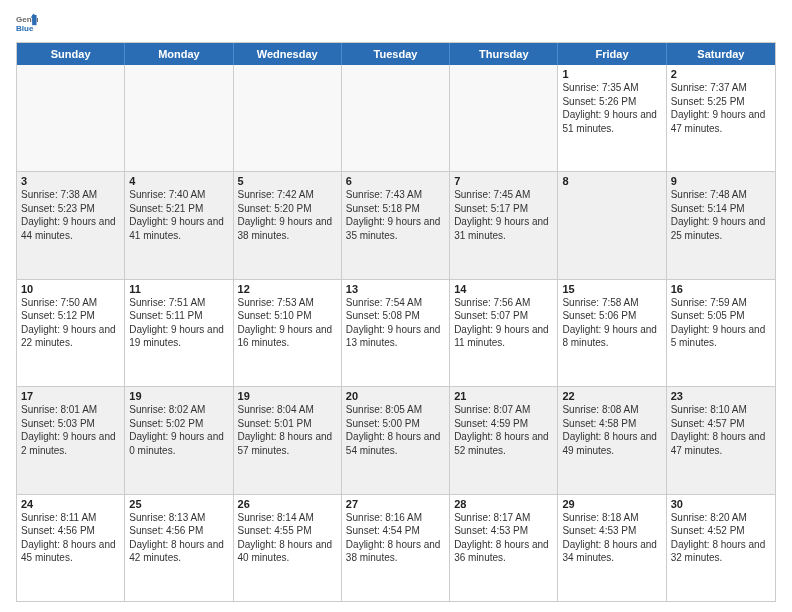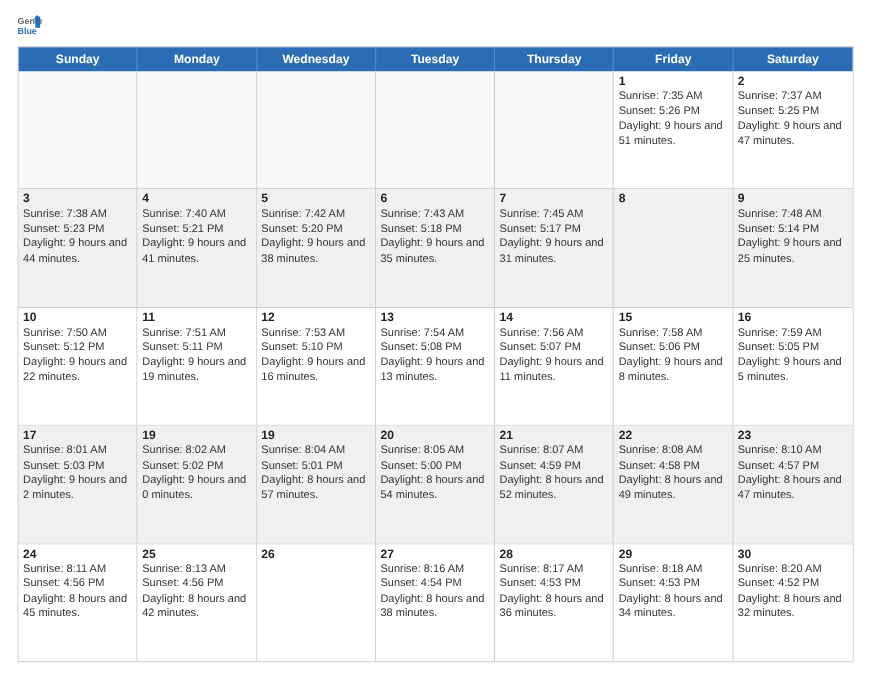--- a/index.html
+++ b/index.html
@@ -254,20 +254,21 @@
           <div class="cal-cell">
             <span class="day-num">24</span>
             <div class="cell-info">Sunrise: 8:11 AM<br>Sunset: 4:56 PM<br>Daylight: 8 hours and 45 minutes.</div>
           </div>
           <div class="cal-cell">
             <span class="day-num">25</span>
             <div class="cell-info">Sunrise: 8:13 AM<br>Sunset: 4:56 PM<br>Daylight: 8 hours and 42 minutes.</div>
           </div>
           <div class="cal-cell">
             <span class="day-num">26</span>
+            <div class="cell-info">Sunrise: 8:14 AM<br>Sunset: 4:55 PM<br>Daylight: 8 hours and 40 minutes.</div>
           </div>
           <div class="cal-cell">
             <span class="day-num">27</span>
             <div class="cell-info">Sunrise: 8:16 AM<br>Sunset: 4:54 PM<br>Daylight: 8 hours and 38 minutes.</div>
           </div>
           <div class="cal-cell">
             <span class="day-num">28</span>
             <div class="cell-info">Sunrise: 8:17 AM<br>Sunset: 4:53 PM<br>Daylight: 8 hours and 36 minutes.</div>
           </div>
           <div class="cal-cell">

